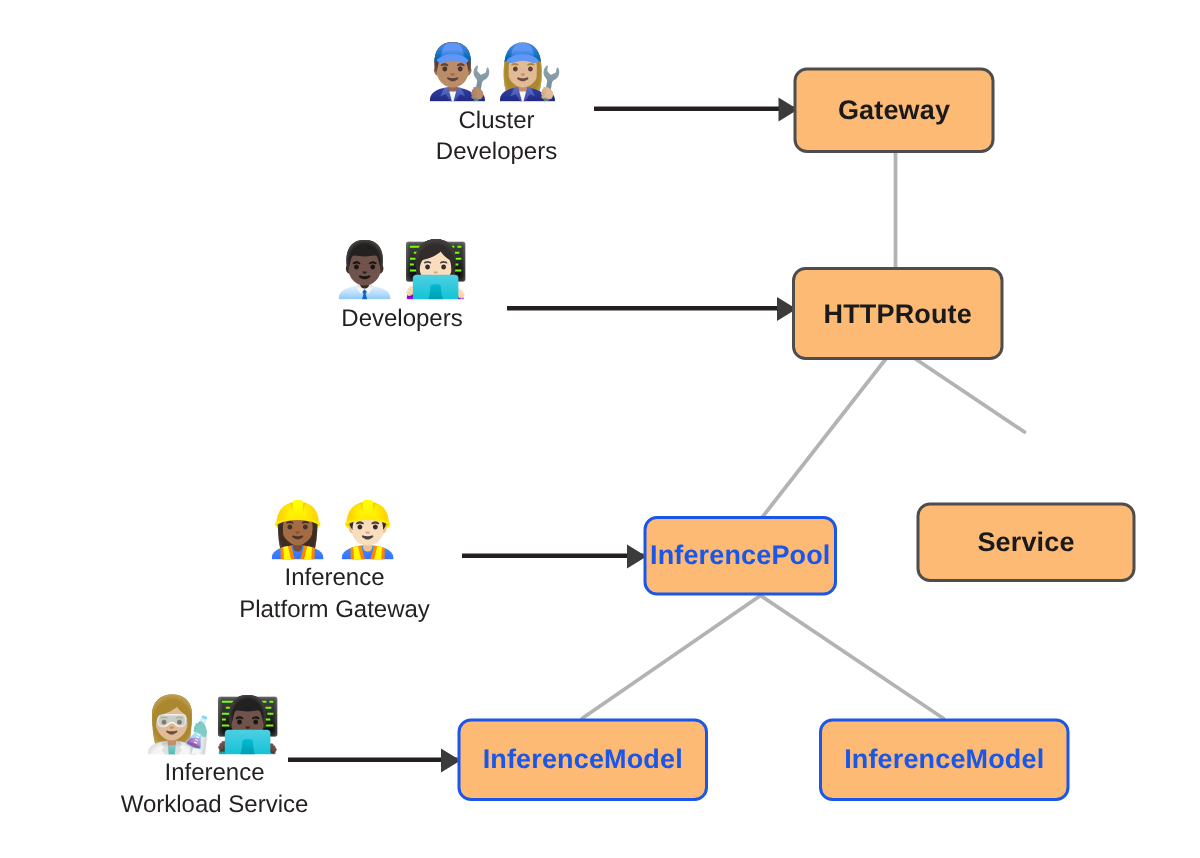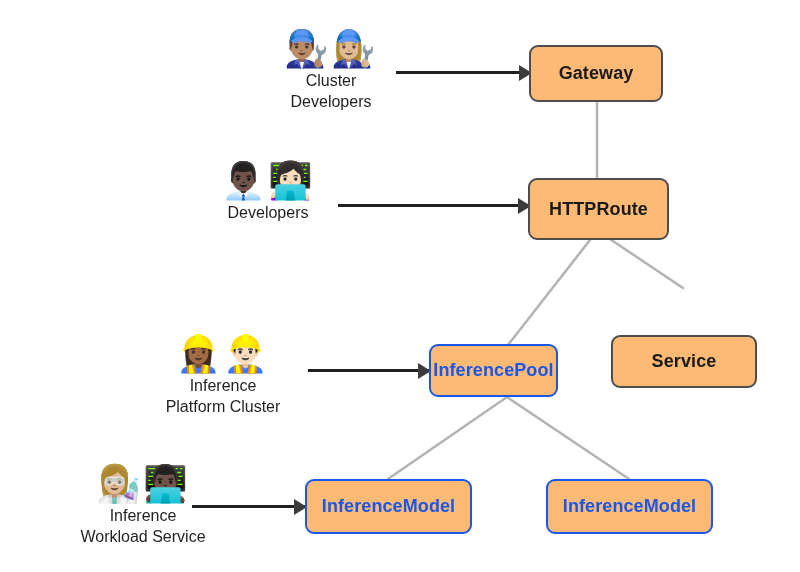--- a/index.html
+++ b/index.html
@@ -153,21 +153,21 @@
   </div>
 
   <div class="persona" id="persona-app-developers">
     <div class="persona-emojis">👨🏿‍💼👩🏻‍💻</div>
     <div class="persona-label">Developers</div>
   </div>
 
   <div class="persona" id="persona-platform-owners">
     <div class="persona-emojis">👷🏾‍♀️👷🏻‍♂️</div>
     <div class="persona-label">Inference</div>
-    <div class="persona-label">Platform Cluster</div>
+    <div class="persona-label">Platform Gateway</div>
   </div>
 
   <div class="persona" id="persona-workload-owners">
     <div class="persona-emojis">👩🏼‍🔬👨🏿‍💻</div>
     <div class="persona-label">Inference</div>
     <div class="persona-label">Workload Service</div>
   </div>
 
 </div>
 

